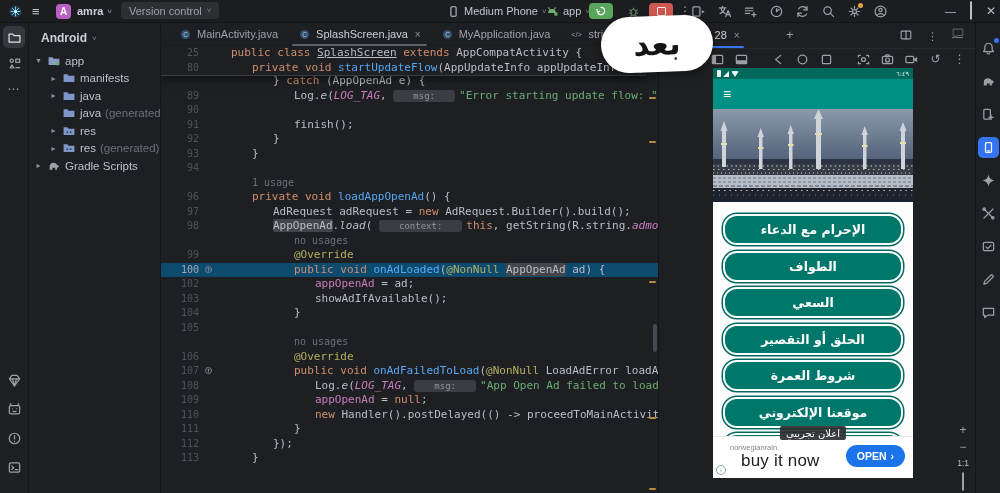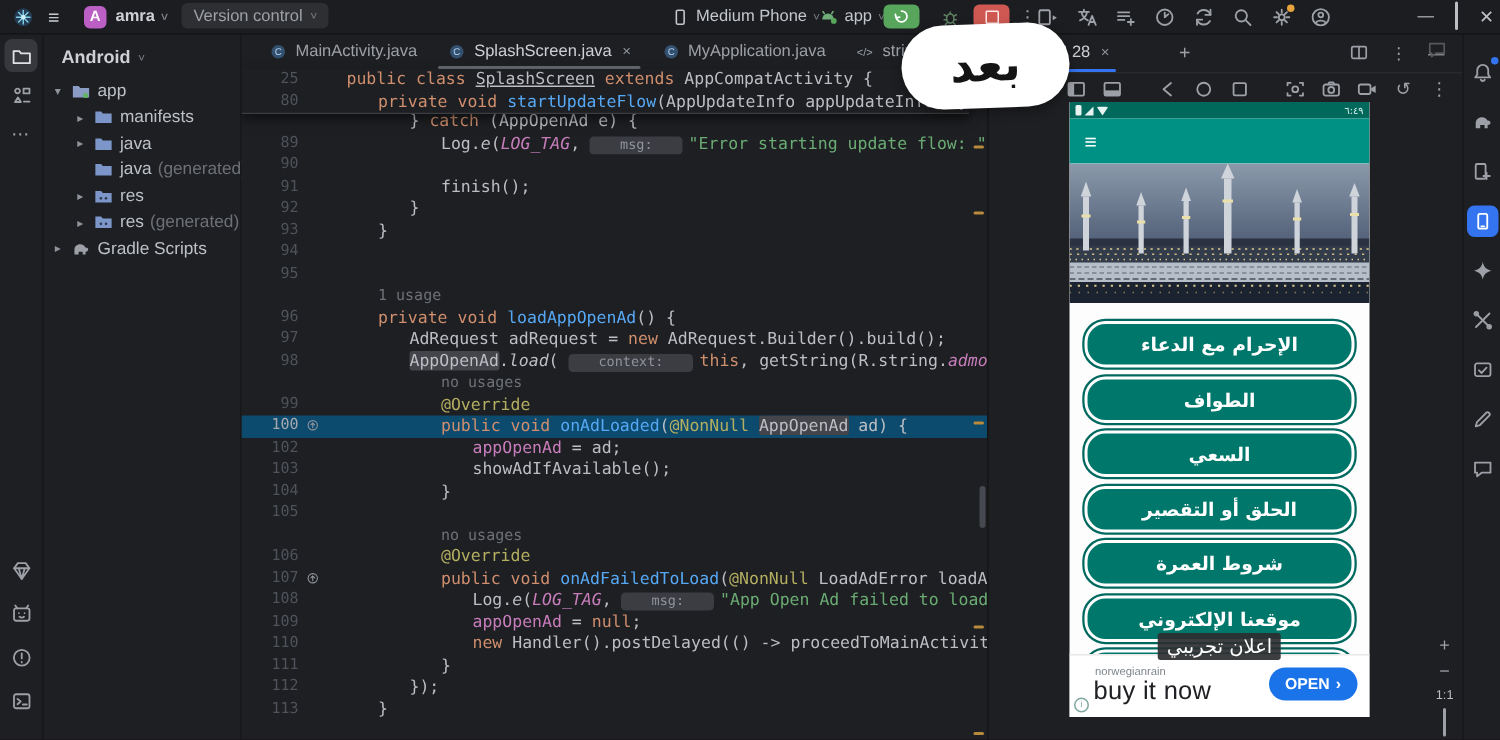--- a/index.html
+++ b/index.html
@@ -100,27 +100,27 @@
   #sb-time{margin-left:auto;color:#d9edea;font-size:6.5px;font-family:"DejaVu Sans",sans-serif;}
   #appbar{position:absolute;top:11px;left:0;right:0;height:30px;background:#009184;display:flex;align-items:center;}
   #appbar .menu{color:#fff;font-size:14px;margin-left:10px;}
   #app-title{position:absolute;left:0;right:0;text-align:center;color:#fff;font-size:12px;font-family:"DejaVu Sans",sans-serif;}
   #photo{position:absolute;top:41px;left:0;right:0;height:93px;}
   #btnzone{position:absolute;top:140px;left:0;right:0;bottom:0;padding:6px 10px 0;display:flex;flex-direction:column;gap:5.5px;}
   .appbtn{flex:none;height:27px;border-radius:14px;background:#00776b;border:2px solid #fff;box-shadow:0 0 0 1.5px #00695f;
     color:#fff;font-family:"DejaVu Sans",sans-serif;font-weight:bold;font-size:12.5px;display:flex;align-items:center;justify-content:center;direction:rtl;}
   #ad{position:absolute;left:0;right:0;bottom:0;height:41px;background:#fff;border-top:1px solid #e8e8e8;z-index:3;}
   #ad-advertiser{position:absolute;left:17px;top:6px;color:#80868b;font-size:7.5px;}
-  #ad-headline{position:absolute;left:16px;top:14px;color:#202124;font-size:17px;letter-spacing:.2px;text-align:center;}
+  #ad-headline{position:absolute;left:28px;top:14px;color:#202124;font-size:17px;letter-spacing:.2px;text-align:center;}
   #ad-cta{position:absolute;right:8px;top:8px;height:22px;padding:0 11px;border-radius:12px;background:#1a73e8;color:#fff;
     font-size:10.5px;font-weight:bold;display:flex;align-items:center;gap:4px;}
   #ad-info{position:absolute;left:3px;bottom:3px;width:8px;height:8px;border:1px solid #7fa8a2;border-radius:50%;
     color:#7fa8a2;font-size:6px;display:flex;align-items:center;justify-content:center;}
   #ad-badge{position:absolute;left:50%;transform:translateX(-50%);bottom:38px;background:rgba(44,46,48,.92);color:#fff;
-    font-size:13px;font-family:"DejaVu Sans",sans-serif;padding:1.5px 6px;border-radius:2px;z-index:4;white-space:nowrap;direction:rtl;}
+    font-size:10px;font-family:"DejaVu Sans",sans-serif;padding:1.5px 6px;border-radius:2px;z-index:4;white-space:nowrap;direction:rtl;}
   #zoomctrl{position:absolute;right:8px;bottom:2px;display:flex;flex-direction:column;align-items:center;gap:5px;color:#9da0a6;}
   #zoomctrl .zc{font-size:12px;line-height:12px;}
   #zoom-ratio{font-size:8.5px;color:#bcbec4;}
   #zoom-fit .fit{width:9px;height:8px;border:1.2px solid #9da0a6;border-radius:1px;}
 
   
   #rightrail{position:absolute;right:0;top:22px;bottom:0;width:24px;background:#1e1f22;border-left:1px solid #161719;display:flex;flex-direction:column;align-items:center;padding-top:16px;gap:12px;z-index:5;}
   .rr-btn{position:relative;width:21px;height:21px;border-radius:5px;display:flex;align-items:center;justify-content:center;color:#9da0a6;flex:none;}
   .rr-btn.active{background:#3574f0;color:#fff;}
 
@@ -458,21 +458,20 @@
     <div id="codewrap">
       <div id="codelines">
           <div style="height:28px"></div>
           <div class="crow"><span class="lnum"></span><span class="ctext" style="padding-left:112px"><span class="tk-p">} </span><span class="tk-k">catch</span><span class="tk-p"> (AppOpenAd e) {</span></span></div>
           <div class="crow"><span class="lnum">89</span><span class="ctext" style="padding-left:133px"><span class="tk-p">Log.</span><span class="tk-it">e</span><span class="tk-p">(</span><span class="tk-c">LOG_TAG</span><span class="tk-p">, </span><span class="tk-chip">msg:</span><span class="tk-s">"Error starting update flow: "</span><span class="tk-p"> + e.getMessage());</span></span></div>
           <div class="crow"><span class="lnum">90</span><span class="ctext" style="padding-left:70px"></span></div>
           <div class="crow"><span class="lnum">91</span><span class="ctext" style="padding-left:133px"><span class="tk-p">finish();</span></span></div>
           <div class="crow"><span class="lnum">92</span><span class="ctext" style="padding-left:112px"><span class="tk-p">}</span></span></div>
           <div class="crow"><span class="lnum">93</span><span class="ctext" style="padding-left:91px"><span class="tk-p">}</span></span></div>
           <div class="crow"><span class="lnum">94</span><span class="ctext" style="padding-left:70px"></span></div>
-          <div class="crow"><span class="lnum">95</span><span class="ctext" style="padding-left:70px"></span></div>
           <div class="crow"><span class="ctext" style="padding-left:91px"><span class="inlay">1 usage</span></span></div>
           <div class="crow"><span class="lnum">96</span><span class="ctext" style="padding-left:91px"><span class="tk-k">private void </span><span class="tk-m">loadAppOpenAd</span><span class="tk-p">() {</span></span></div>
           <div class="crow"><span class="lnum">97</span><span class="ctext" style="padding-left:112px"><span class="tk-p">AdRequest adRequest = </span><span class="tk-k">new</span><span class="tk-p"> AdRequest.Builder().build();</span></span></div>
           <div class="crow"><span class="lnum">98</span><span class="ctext" style="padding-left:112px"><span class="tk-hl">AppOpenAd</span><span class="tk-p">.</span><span class="tk-it">load</span><span class="tk-p">( </span><span class="tk-chip">context:</span><span class="tk-k">this</span><span class="tk-p">, getString(R.string.</span><span class="tk-c">admob_open_id</span></span></div>
           <div class="crow"><span class="ctext" style="padding-left:133px"><span class="inlay">no usages</span></span></div>
           <div class="crow"><span class="lnum">99</span><span class="ctext" style="padding-left:133px"><span class="tk-a">@Override</span></span></div>
           <div class="crow cur"><span class="lnum">100</span><span class="ovr-ico"><svg width="9" height="9" viewBox="0 0 16 16" fill="none" stroke="currentColor" stroke-width="1.3" stroke-linecap="round" stroke-linejoin="round">
                 <circle cx="8" cy="8" r="5.5"></circle>
                 <path d="M8 11V5.5M5.8 7.5L8 5.3l2.2 2.2"></path>
               </svg></span><span class="ctext" style="padding-left:133px"><span class="tk-k">public void </span><span class="tk-m">onAdLoaded</span><span class="tk-p">(</span><span class="tk-a">@NonNull</span><span class="tk-p"> </span><span class="tk-hl">AppOpenAd</span><span class="tk-p"> ad) {</span></span></div>

